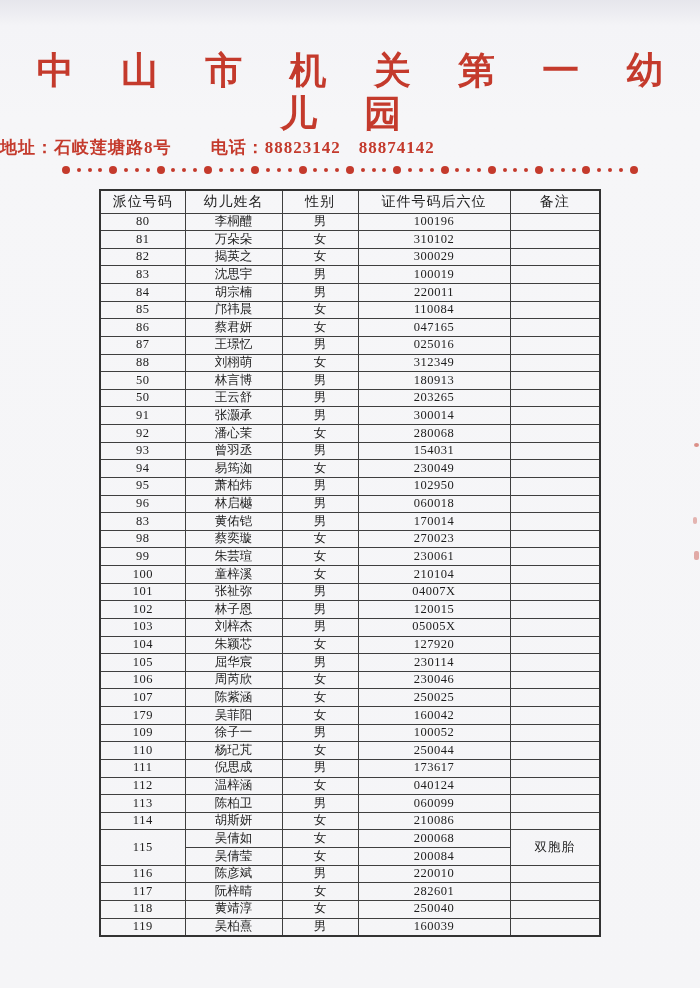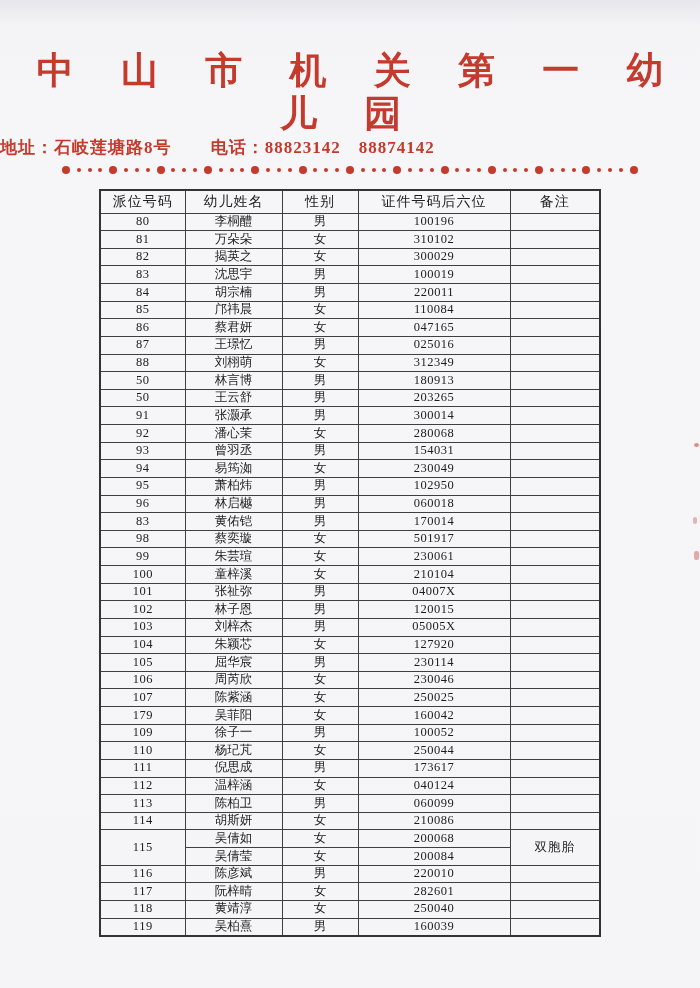--- a/index.html
+++ b/index.html
@@ -263,21 +263,21 @@
           <td class="c-no">83</td>
           <td class="c-name">黄佑铠</td>
           <td class="c-gender">男</td>
           <td class="c-id">170014</td>
           <td class="c-remark"></td>
         </tr>
         <tr>
           <td class="c-no">98</td>
           <td class="c-name">蔡奕璇</td>
           <td class="c-gender">女</td>
-          <td class="c-id">501917</td>
+          <td class="c-id">270023</td>
           <td class="c-remark"></td>
         </tr>
         <tr>
           <td class="c-no">99</td>
           <td class="c-name">朱芸瑄</td>
           <td class="c-gender">女</td>
           <td class="c-id">230061</td>
           <td class="c-remark"></td>
         </tr>
         <tr>

